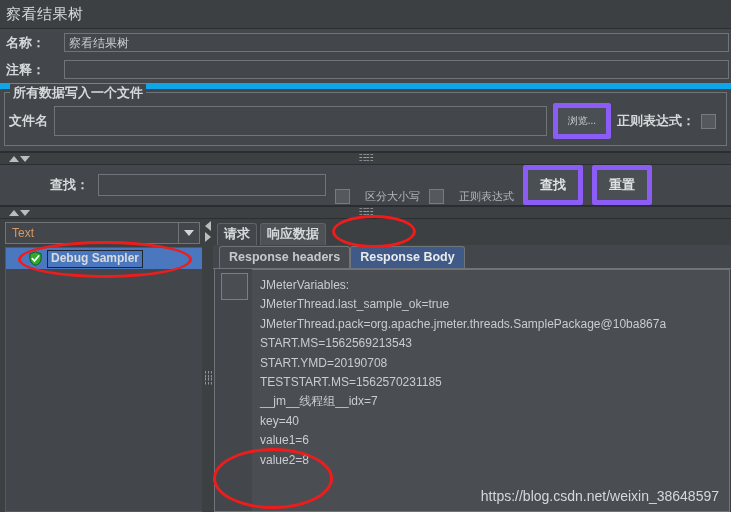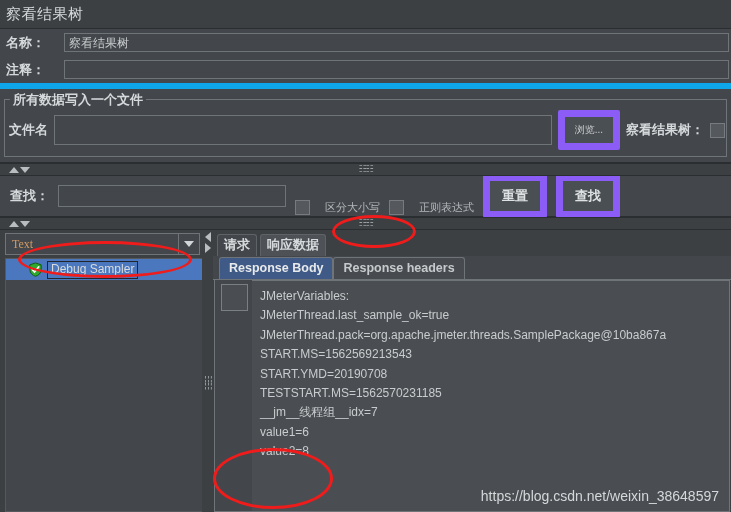--- a/index.html
+++ b/index.html
@@ -75,22 +75,21 @@
 
   
   .groupwrap {
     background: #43474b;
     padding: 3px 4px 5px 4px;
     border-bottom: 1px solid #2b2e31;
   }
   .group {
     border: 1px solid #6f7478;
     position: relative;
-    padding: 10px 1px 6px 4px;
-    margin-top: 7px;
+    padding: 10px 10px 6px 4px;
   }
   .group > .legend {
     position: absolute;
     top: -9px;
     left: 5px;
     background: #43474b;
     padding: 0 3px;
     font-size: 13px;
     font-weight: bold;
     color: #d6d9db;
@@ -103,21 +102,21 @@
   }
   .filerow .lbl {
     font-size: 13px;
     color: #d6d9db;
     font-weight: bold;
     white-space: nowrap;
   }
   .filerow .tfield { height: 30px; line-height: 30px; }
   .btn {
     background: #4a4f53;
-    border: 7px solid #8b5cf6;
+    border: 5px solid #8b5cf6;
     color: #c9ccce;
     font-size: 11px;
     padding: 5px 8px;
     border-radius: 2px;
     white-space: nowrap;
     cursor: default;
   }
   .btn.browse { font-size: 10px; padding: 6px 10px; }
   .loglabel {
     font-size: 13px;
@@ -177,20 +176,21 @@
     padding: 0 8px 0 10px;
     gap: 9px;
     border-bottom: 1px solid #2b2e31;
     box-sizing: border-box;
   }
   .searchbar .lbl {
     font-size: 13px;
     font-weight: bold;
     color: #d6d9db;
     white-space: nowrap;
+    margin-left: 40px;
   }
   .searchbar .sfield {
     width: 228px;
     height: 22px;
     background: #43474b;
     border: 1px solid #6f7478;
     box-sizing: border-box;
   }
   .cklabel {
     display: flex;
@@ -234,21 +234,20 @@
     border: 1px solid #6f7478;
     display: flex;
     align-items: center;
     box-sizing: border-box;
   }
   .combo .cval {
     flex: 1 1 auto;
     padding-left: 6px;
     font-size: 12px;
     color: #d49a63;
-    font-family: Liberation Serif, serif;
   }
   .combo .carrow {
     width: 20px;
     flex: 0 0 20px;
     border-left: 1px solid #6f7478;
     height: 100%;
     display: flex;
     align-items: center;
     justify-content: center;
   }
@@ -280,20 +279,21 @@
     width: 15px; height: 15px;
     flex: 0 0 15px;
     position: relative;
   }
   .tnode .tlabel {
     font-size: 12px;
     color: #d9dcde;
     border: 1px solid #22252a;
     padding: 0 3px 1px 3px;
     line-height: 15px;
+    font-weight: bold;
   }
 
   
   .vsplit {
     width: 11px;
     flex: 0 0 11px;
     background: #3c4043;
     position: relative;
     display: flex;
     flex-direction: column;
@@ -447,21 +447,21 @@
     </div>
   </div>
 
   <div class="groupwrap">
     <div class="group">
       <span class="legend">所有数据写入一个文件</span>
       <div class="filerow">
         <span class="lbl">文件名</span>
         <div class="tfield"></div>
         <div class="btn browse">浏览...</div>
-        <span class="loglabel">察看结果树：</span>
+        <span class="loglabel">正则表达式：</span>
         <span class="cbox"></span>
       </div>
     </div>
   </div>
 
   <div class="splitter">
     <div class="split-arrows">
       <span class="tri-up"></span>
       <span class="tri-dn"></span>
     </div>
@@ -472,22 +472,22 @@
     <span class="lbl">查找：</span>
     <div class="sfield"></div>
     <span class="cklabel">
       <span class="cbox"></span>
       <span>区分大小写</span>
     </span>
     <span class="cklabel">
       <span class="cbox"></span>
       <span>正则表达式</span>
     </span>
+    <div class="btn act">查找</div>
     <div class="btn act">重置</div>
-    <div class="btn act">查找</div>
   </div>
 
   <div class="splitter">
     <div class="split-arrows">
       <span class="tri-up"></span>
       <span class="tri-dn"></span>
     </div>
     <span class="grip-h">☷☷</span>
   </div>
 
@@ -520,33 +520,34 @@
       </div>
       <span class="grip-v">☷☷</span>
     </div>
 
     <div class="rightpane">
       <div class="tabstrip">
         <div class="tab">请求</div>
         <div class="tab sel">响应数据</div>
       </div>
       <div class="subtabs">
+        <div class="stab">Response headers</div>
         <div class="stab sel">Response Body</div>
-        <div class="stab">Response headers</div>
       </div>
       <div class="respbox">
         <div class="respfield"></div>
         <div class="respbody">
           <div class="respline">JMeterVariables:</div>
           <div class="respline">JMeterThread.last_sample_ok=true</div>
           <div class="respline">JMeterThread.pack=org.apache.jmeter.threads.SamplePackage@10ba867a</div>
           <div class="respline">START.MS=1562569213543</div>
           <div class="respline">START.YMD=20190708</div>
           <div class="respline">TESTSTART.MS=1562570231185</div>
           <div class="respline">__jm__线程组__idx=7</div>
+          <div class="respline">key=40</div>
           <div class="respline">value1=6</div>
           <div class="respline">value2=8</div>
         </div>
       </div>
     </div>
   </div>
 </div>
 
 <div class="ann" style="left:332px; top:215px; width:78px; height:27px;"></div>
 <div class="ann" style="left:18px; top:241px; width:168px; height:31px;"></div>

